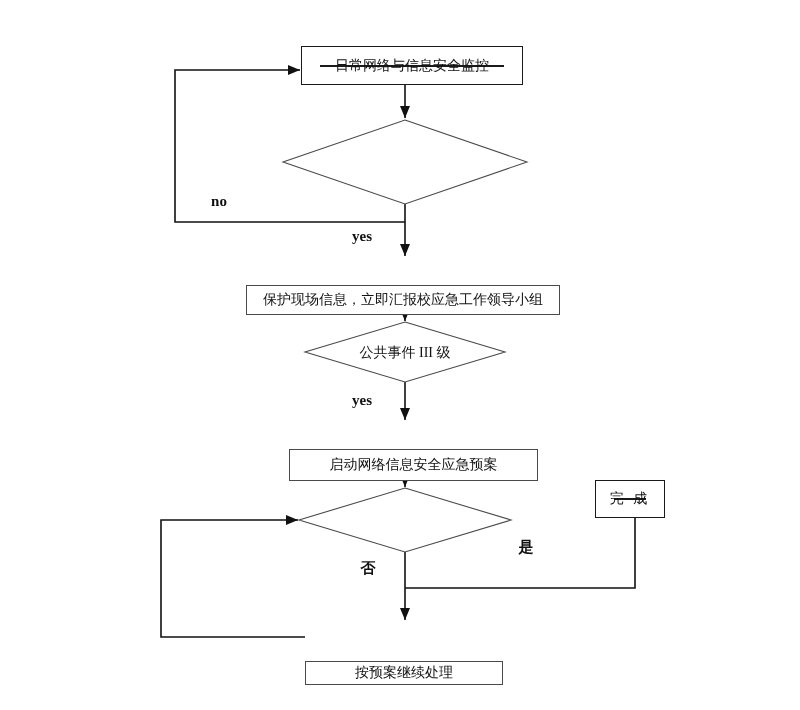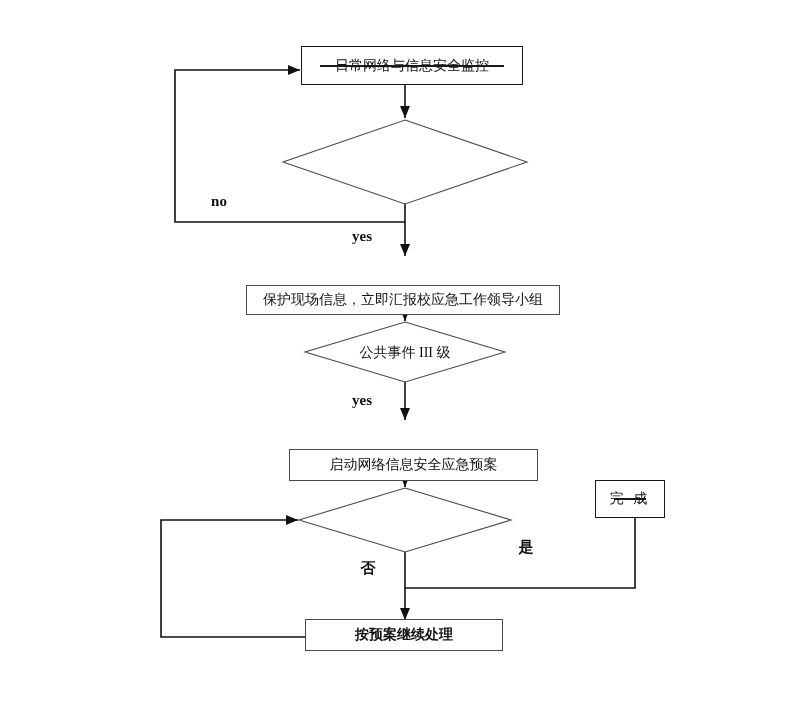--- a/index.html
+++ b/index.html
@@ -119,21 +119,21 @@
 
   <div class="node rect" style="left:289px; top:421px; width:249px; height:32px;">
     <span>启动网络信息安全应急预案</span>
   </div>
 
 
   <div class="node dbl" style="left:595px; top:451px; width:70px; height:33px;margin-top:29px;">
     <div class="dbl-inner done-label">完 成</div>
   </div>
 
-  <div class="node rect" style="left:305px; top:591px; width:198px; height:32px;font-weight:bold;">
+  <div class="node rect" style="left:305px; top:633px; width:198px; height:24px;">
     <span>按预案继续处理</span>
   </div>
 
   <div class="edge-label" style="left:219px; top:201px;">no</div>
   <div class="edge-label" style="left:362px; top:236px;">yes</div>
   <div class="edge-label" style="left:362px; top:400px;">yes</div>
   <div class="edge-label" style="left:526px; top:547px;">是</div>
   <div class="edge-label" style="left:368px; top:568px;">否</div>
 
 </div>

